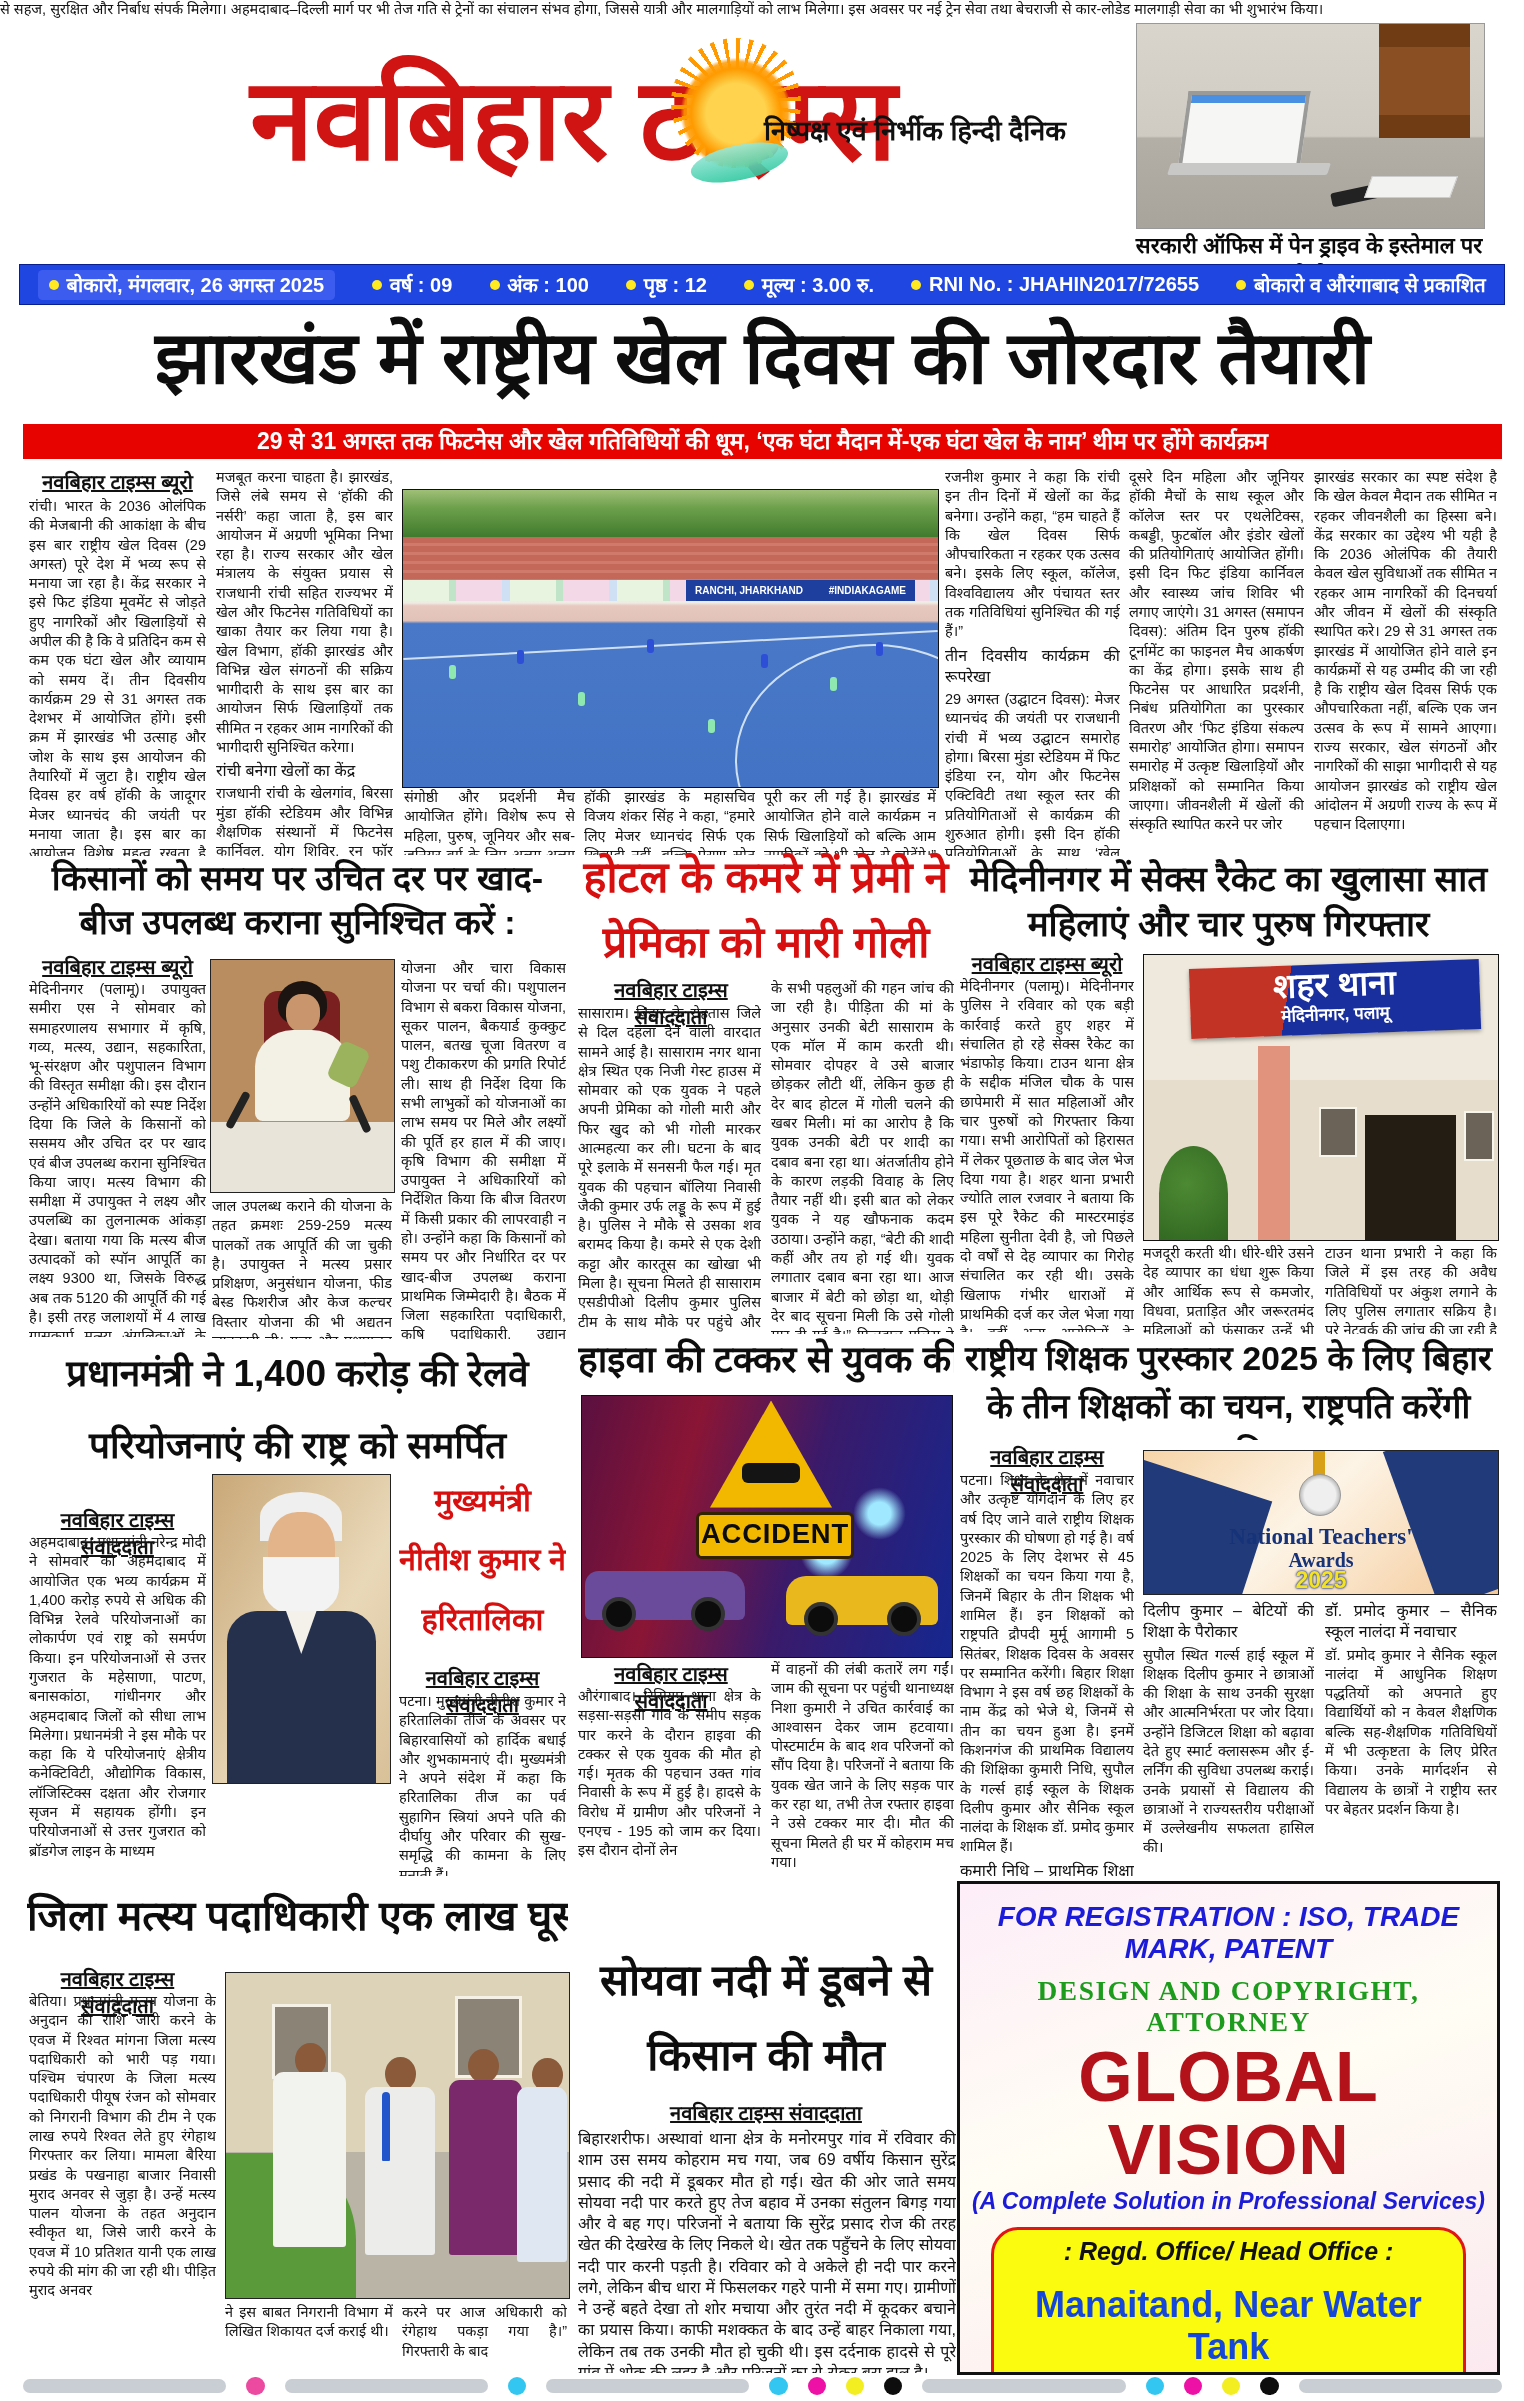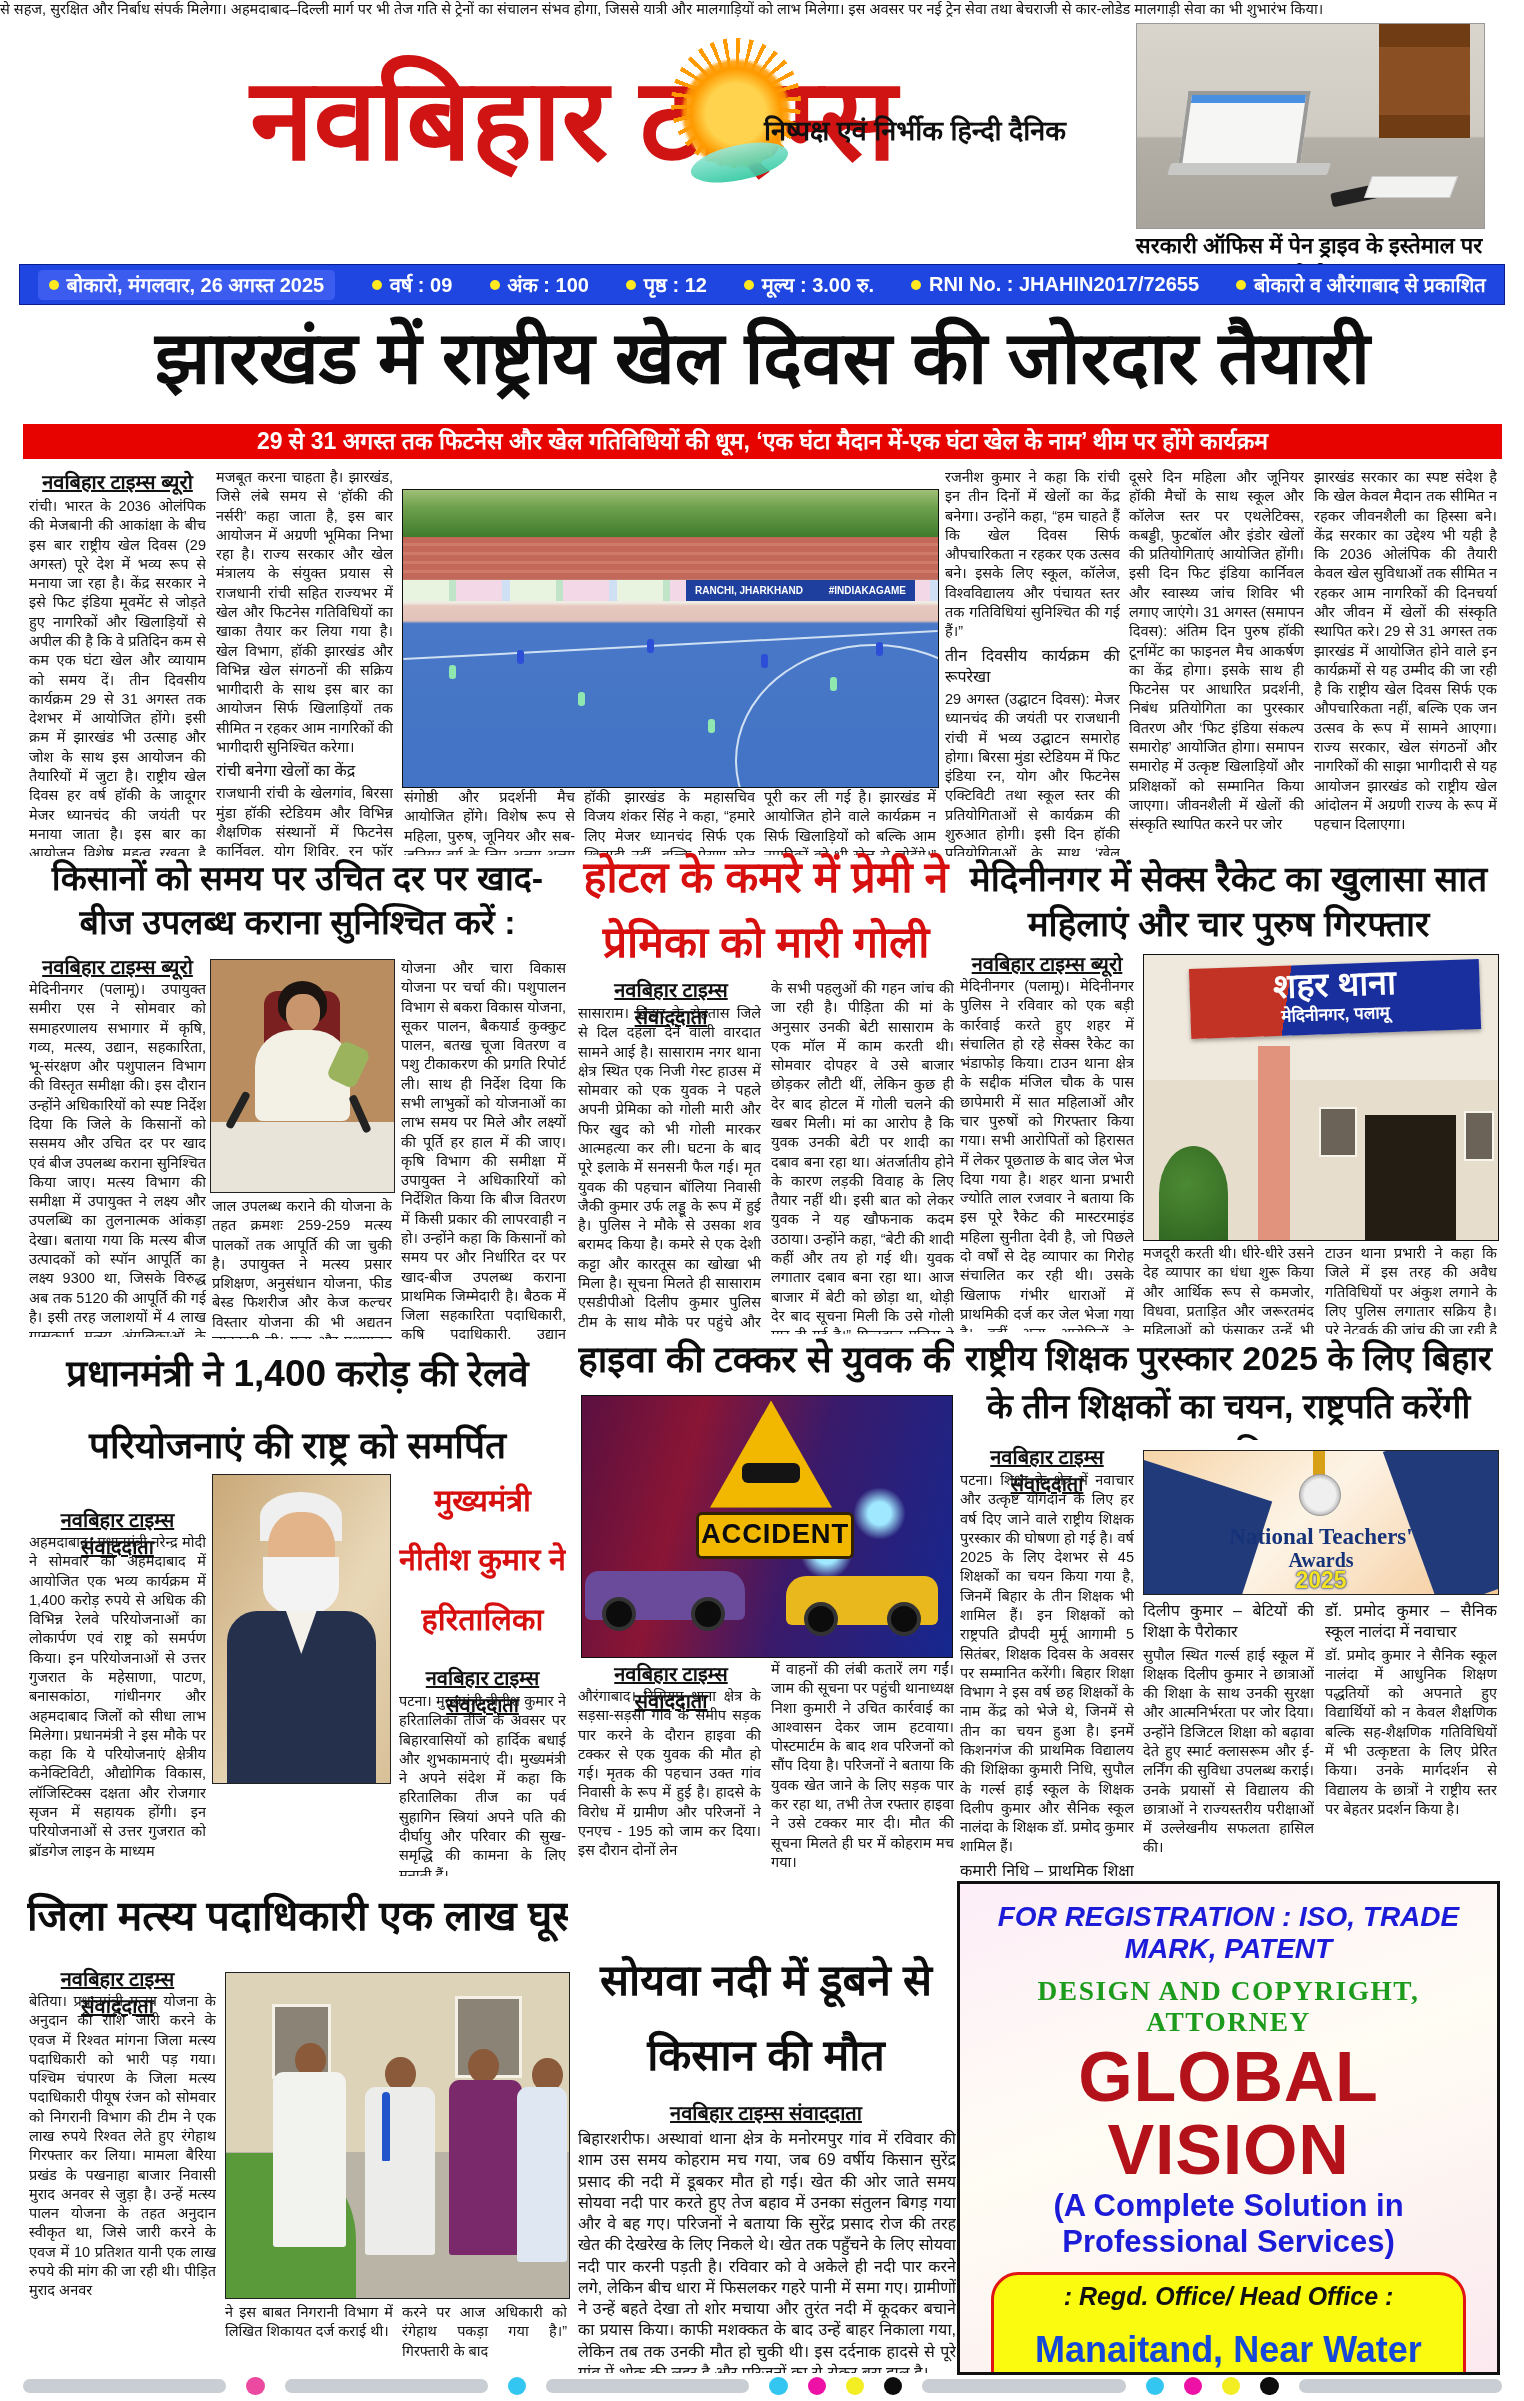--- a/index.html
+++ b/index.html
@@ -156,21 +156,21 @@
   #river-head{left:578px;top:1943px;width:376px;height:152px;font-size:43px;line-height:1.75;}
   #river-byline{left:578px;top:2099px;width:376px;}
   #river-text{left:578px;top:2128px;width:378px;height:245px;font-size:16px;}
   
   #ad-box{left:957px;top:1881px;width:543px;height:494px;border:3px solid #111;box-sizing:border-box;
       background:linear-gradient(160deg,#fdeef8 0%,#fffdf4 45%,#fbe9ef 100%);text-align:center;overflow:hidden;}
   .ad-line1{margin-top:17px;color:#1b1bd8;font-weight:900;font-style:italic;font-size:28px;}
   .ad-line2{margin-top:10.7px;color:#1d9b1d;font-weight:bold;font-size:27.4px;letter-spacing:1.5px;
       font-family:"Liberation Serif","DejaVu Serif",serif;}
   .ad-brand{margin-top:3px;color:#b3121a;font-weight:900;font-size:70px;line-height:1.05;letter-spacing:0.8px;}
-  .ad-line3{color:#1b1bd8;font-weight:bold;font-size:31px;}
+  .ad-line3{color:#1b1bd8;font-weight:bold;font-size:23px;font-style:italic;}
   .ad-yellow{margin:12.2px auto 0;width:457px;border:3px solid #e01515;border-radius:27.4px;background:#fbfb10;padding:7.6px 6.1px;}
   .ad-office{color:#111;font-weight:900;font-style:italic;font-size:25px;}
   .ad-addr1{color:#1548d8;font-weight:900;font-size:36px;margin-top:18px;}
   .ad-addr2{color:#1548d8;font-weight:900;font-size:30.5px;margin-top:1.5px;}
   .ad-cmd{margin-top:3px;font-size:23.6px;font-weight:900;}
   .ad-cmd .lbl{color:#222;font-style:italic;} .ad-cmd .val{color:#c01212;}
   
   #print-strip{left:23px;top:2376px;width:1479px;height:20px;display:flex;align-items:center;gap:20px;}
   .bar{height:13.7px;border-radius:6.9px;background:#c9ced4;flex:1;}
   .cdot{width:18.3px;height:18.3px;border-radius:50%;flex:none;}

